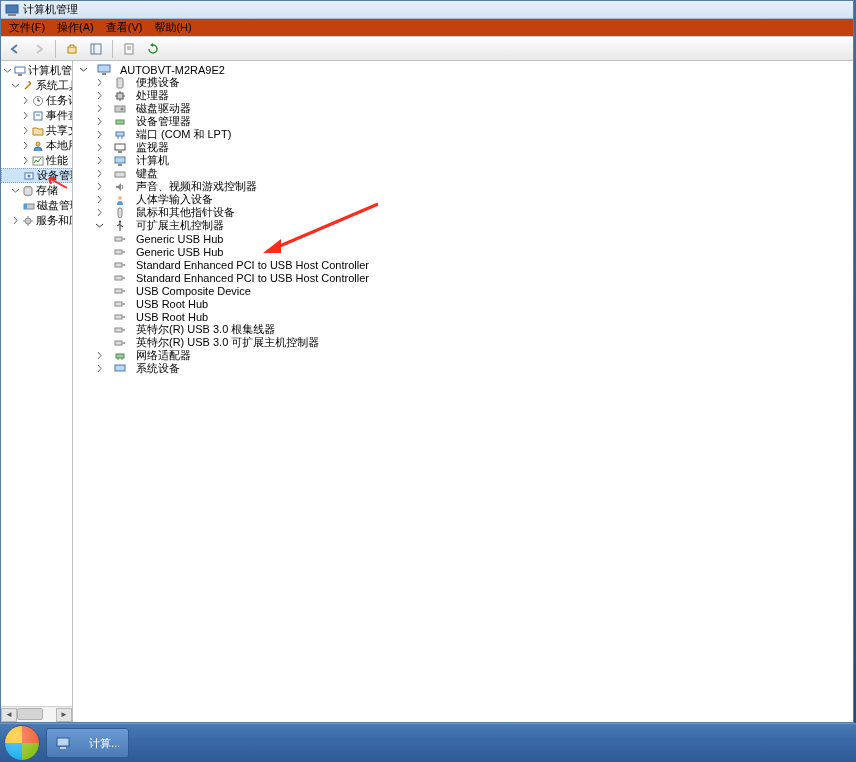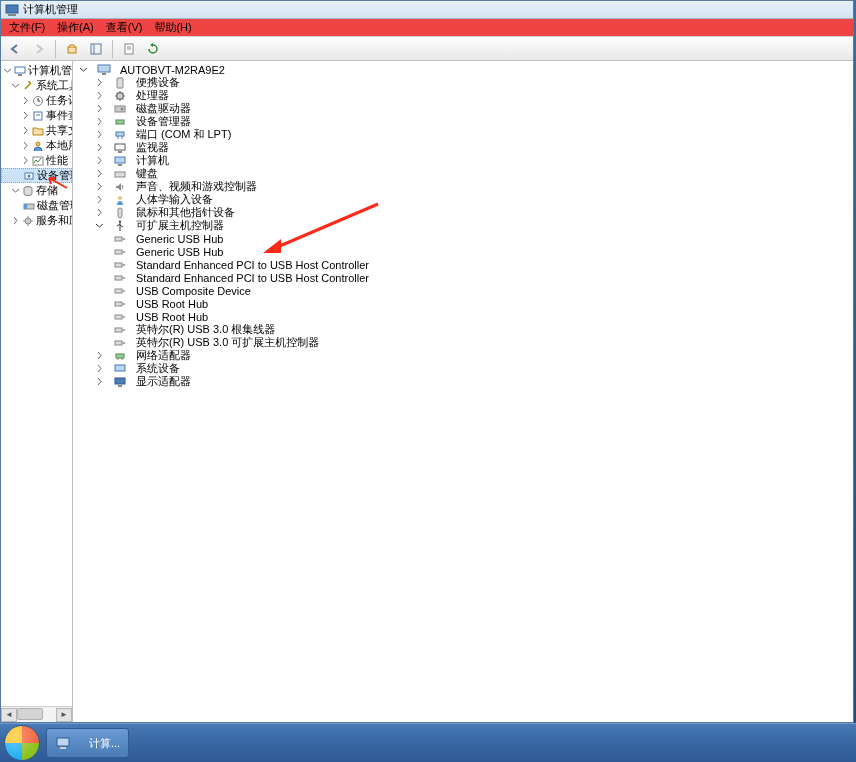--- a/index.html
+++ b/index.html
@@ -15,21 +15,21 @@
 }
 
 .titlebar {
   height: 18px; background: linear-gradient(#e8f0f8, #d4e4f4);
   border-bottom: 1px solid #a0b8d0;
   display: flex; align-items: center; padding: 0 4px; font-size: 11px; color: #000;
 }
 .titlebar-icon { width: 14px; height: 14px; margin-right: 4px; display:flex; align-items:center; justify-content:center; }
 
 .menubar {
-  height: 18px; background: #ef4444; border-bottom: 1px solid #d0d0d0;
+  height: 18px; background: #c2410c; border-bottom: 1px solid #d0d0d0;
   display: flex; align-items: center; font-size: 11px; color: #000; padding: 0 2px;
 }
 .menu-item { padding: 0 6px; cursor: default; }
 
 .toolbar {
   height: 24px; background: linear-gradient(#fdfdfd,#e8e8e8);
   border-bottom: 1px solid #c0c0c0;
   display: flex; align-items: center; padding: 0 4px; gap: 4px;
 }
 .tbtn { width: 20px; height: 20px; display:flex; align-items:center; justify-content:center; border:1px solid transparent; border-radius:2px; }
@@ -630,34 +630,20 @@
                 </svg>
               </span>
               <span class="ico">
                 <svg width="12" height="12" viewBox="0 0 12 12">
                   <rect x="1" y="2" width="10" height="6" fill="#bcd6f0" stroke="#4a7bb5"></rect>
                 </svg>
               </span>
               <span>系统设备</span>
             </div>
 
-          <div class="drow d1">
-              <span class="toggle">
-                <svg width="9" height="9">
-                  <path d="M3 1 L6 4.5 L3 8" stroke="#666" fill="none"></path>
-                </svg>
-              </span>
-              <span class="ico">
-                <svg width="12" height="12" viewBox="0 0 12 12">
-                  <rect x="1" y="2" width="10" height="6" fill="#4a7bb5" stroke="#2e5a95"></rect>
-                  <rect x="4" y="9" width="4" height="2" fill="#888"></rect>
-                </svg>
-              </span>
-              <span>显示适配器</span>
-            </div>
 
         </div>
 
         <svg class="arrow-big" width="120" height="60">
           <line x1="115" y1="3" x2="5" y2="50" stroke="#ff2a1a" stroke-width="3"></line>
           <polygon points="0,52 18,38 18,52" fill="#ff2a1a"></polygon>
         </svg>
       </div>
 
     </div>

